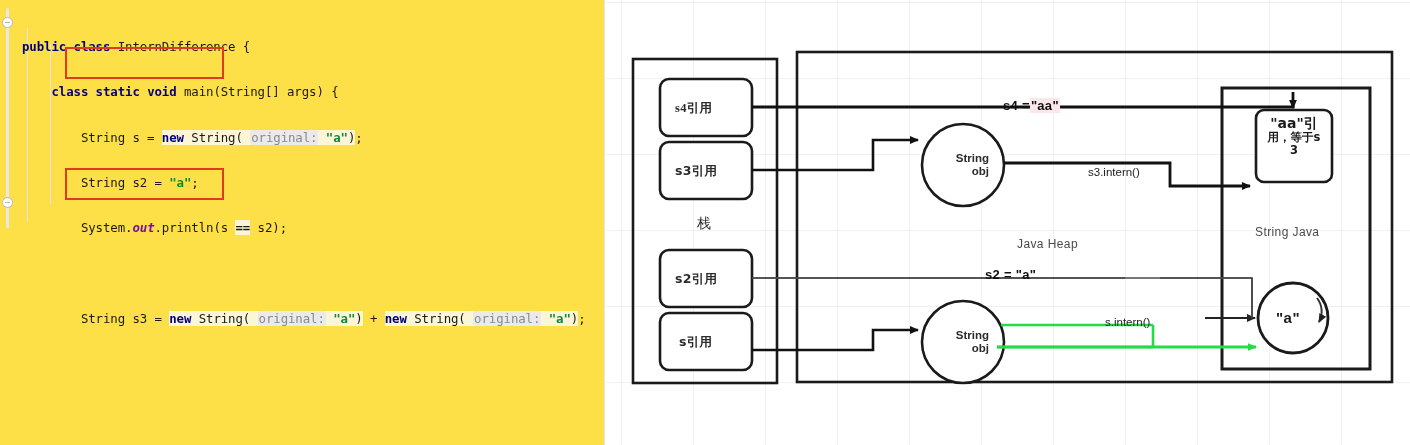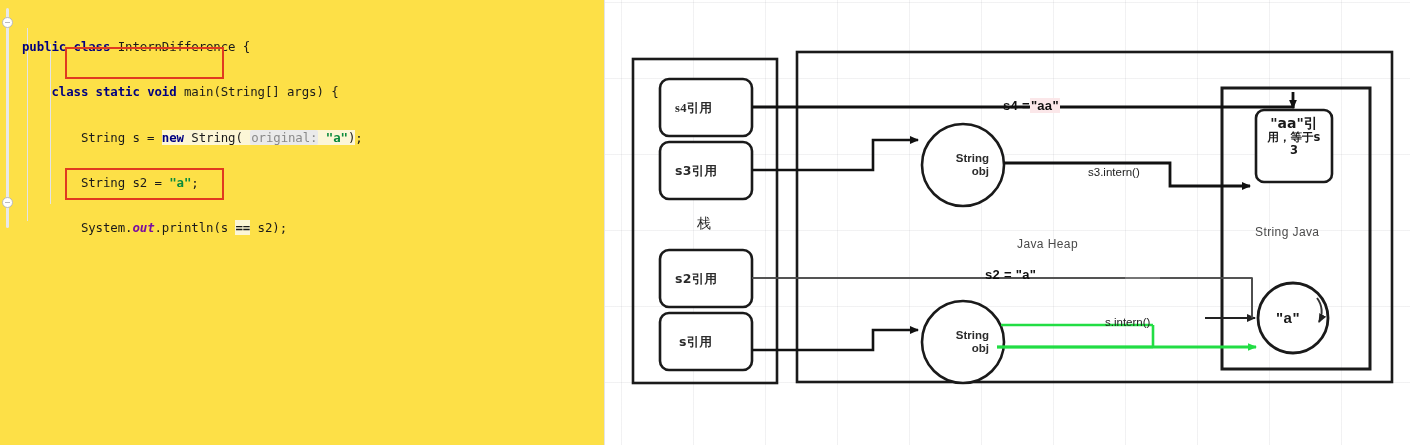--- a/index.html
+++ b/index.html
@@ -146,20 +146,21 @@
   <div class="indent-guide" id="guide-1"></div>
   <div class="indent-guide" id="guide-2"></div>
 
   <div id="code-text">
     <span class="ln"><span class="kw">public class</span> InternDifference {</span>
     <span class="ln">    <span class="kw">class static void</span> main(String[] args) {</span>
     <span class="ln">        String s = <span class="hl"><span class="kw">new</span> String(&nbsp;<span class="hint">original:</span> <span class="str">"a"</span>)</span>;</span>
     <span class="ln">        String s2 = <span class="str">"a"</span>;</span>
     <span class="ln">        System.<span class="fld">out</span>.println(s <span class="hl op">==</span> s2);</span>
     <span class="ln"> </span>
+    <span class="ln">        String s3 = <span class="hl"><span class="kw">new</span> String(&nbsp;<span class="hint">original:</span> <span class="str">"a"</span>)</span> + <span class="hl"><span class="kw">new</span> String(&nbsp;<span class="hint">original:</span> <span class="str">"a"</span>)</span>;</span>
     
     
     
     
   </div>
 
   <div class="redbox" id="redbox-1"></div>
   <div class="redbox" id="redbox-2"></div>
 </div>
 

